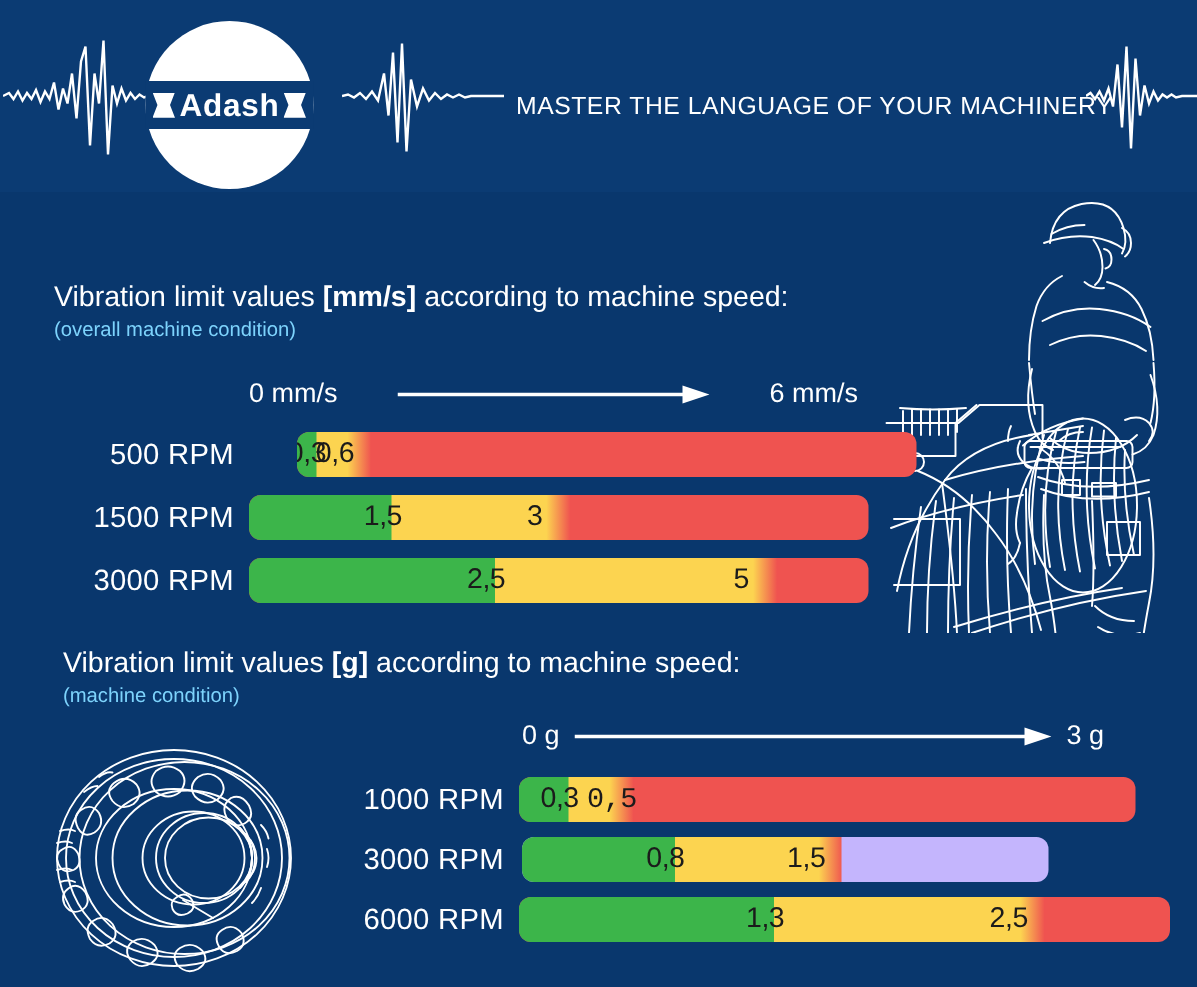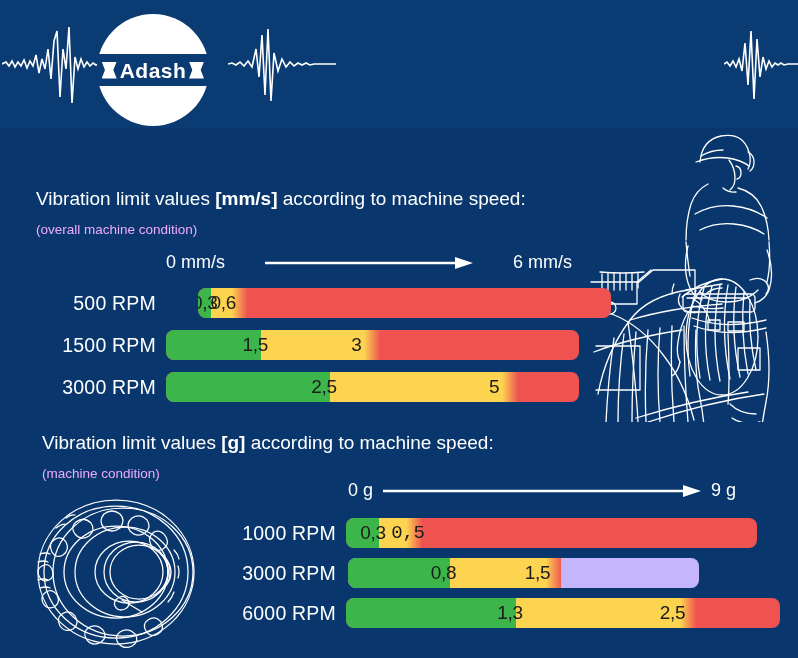--- a/index.html
+++ b/index.html
@@ -42,21 +42,21 @@
 
   .tagline{
     position:absolute;left:344px;top:62px;
     font-size:16.5px;letter-spacing:.35px;color:#ffffff;white-space:nowrap;
   }
 
   
   .section{position:absolute;}
   .sec-title{font-size:19px;font-weight:400;color:#ffffff;white-space:nowrap;line-height:1.15;}
   .sec-title b{font-weight:bold;}
-  .sec-sub{font-size:13.5px;color:#f0abfc;white-space:nowrap;margin-top:12px;}
+  .sec-sub{font-size:13.5px;color:#7dd3fc;white-space:nowrap;margin-top:2px;}
 
   .scale-row{position:absolute;display:flex;align-items:center;white-space:nowrap;}
   .scale-label{font-size:18px;color:#ffffff;}
   .scale-arrow{display:inline-flex;align-items:center;margin:0 10px;}
   .scale-arrow svg{display:block;}
 
   
   .bar-row{position:absolute;display:flex;align-items:center;}
   .rpm-label{
     font-size:19.5px;color:#ffffff;text-align:right;white-space:nowrap;
@@ -97,20 +97,21 @@
         <span class="logo-chev right"></span>
       </div>
     </div>
 
     <div class="wave wave-mid">
       <svg width="108" height="90" viewBox="0 0 108 90">
         <polyline fill="none" stroke="#ffffff" stroke-width="1.6" points="0,45 4,44 8,46 12,43 16,47 20,42 24,48 28,30 31,58 34,16 37,76 40,10 43,82 46,34 50,52 54,40 58,48 62,43 66,47 70,44 74,46 78,44 82,46 86,45 90,45 94,45 98,45 102,45 108,45"></polyline>
       </svg>
     </div>
 
+    <div class="tagline">MASTER THE LANGUAGE OF YOUR MACHINERY</div>
 
     <div class="wave wave-right">
       <svg width="74" height="90" viewBox="0 0 74 90">
         <polyline fill="none" stroke="#ffffff" stroke-width="1.6" points="0,45 3,43 6,47 9,42 12,48 15,40 18,52 21,24 24,66 27,12 30,80 33,20 36,58 39,38 42,50 45,42 48,48 51,44 54,46 57,44 60,46 64,45 68,45 74,45"></polyline>
       </svg>
     </div>
   </div>
 
   <div class="art" style="left:588px;top:122px;">
     <svg width="210" height="300" viewBox="0 0 210 300">
@@ -282,21 +283,21 @@
   </div>
 
   <div class="scale-row" style="left:348px;top:480px;">
     <span class="scale-label">0 g</span>
     <span class="scale-arrow">
       <svg width="318" height="14" viewBox="0 0 318 14">
         <line x1="0" y1="7" x2="302" y2="7" stroke="#ffffff" stroke-width="2.4"></line>
         <polygon points="300,1 318,7 300,13" fill="#ffffff"></polygon>
       </svg>
     </span>
-    <span class="scale-label">9 g</span>
+    <span class="scale-label">3 g</span>
   </div>
 
   <div class="bar-row" style="left:218px;top:518px;">
     <span class="rpm-label" style="width:118px;">1000 RPM</span>
     <div class="bar" style="width: 411px; margin-left: 10px; background: rgb(239, 83, 80);">
       <div class="seg" style="left: 0px; width: 49.1px; background: linear-gradient(to right, rgb(60, 181, 74) 0px, rgb(60, 181, 74) 33.1px, rgb(252, 212, 80) 49.1px);"></div>
       <div class="seg" style="left: 33.1px; width: 43.4px; background: linear-gradient(to right, rgb(252, 212, 80) 0px, rgb(252, 212, 80) 27.4px, rgb(239, 83, 80) 43.4px);"></div>
       <span class="bar-val" style="left: 27.1px; color: rgb(27, 27, 27);">0,3</span>
       <span class="bar-val" style="left: 62px; color: rgb(27, 27, 27); font-family: Liberation Mono, monospace;">0,5</span>
     </div>

